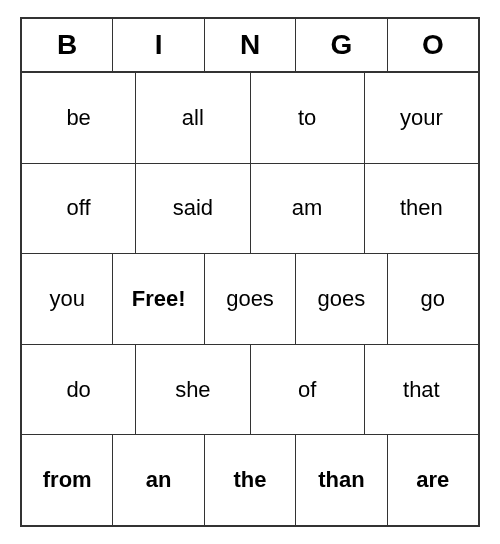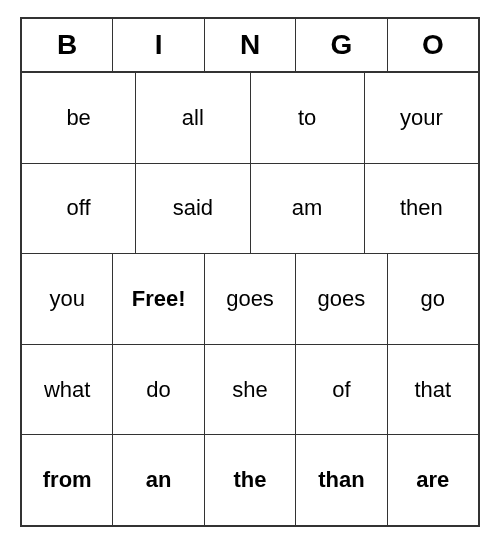--- a/index.html
+++ b/index.html
@@ -104,21 +104,20 @@
         <div class="bingo-cell">then</div>
       </div>
       <div class="bingo-row">
         <div class="bingo-cell">you</div>
         <div class="bingo-cell free-cell">Free!</div>
         <div class="bingo-cell">goes</div>
         <div class="bingo-cell">goes</div>
         <div class="bingo-cell">go</div>
       </div>
       <div class="bingo-row">
-        <div class="bingo-cell">what</div>
         <div class="bingo-cell">do</div>
         <div class="bingo-cell">she</div>
         <div class="bingo-cell">of</div>
         <div class="bingo-cell">that</div>
       </div>
       <div class="bingo-row">
         <div class="bingo-cell">from</div>
         <div class="bingo-cell">an</div>
         <div class="bingo-cell">the</div>
         <div class="bingo-cell">than</div>

